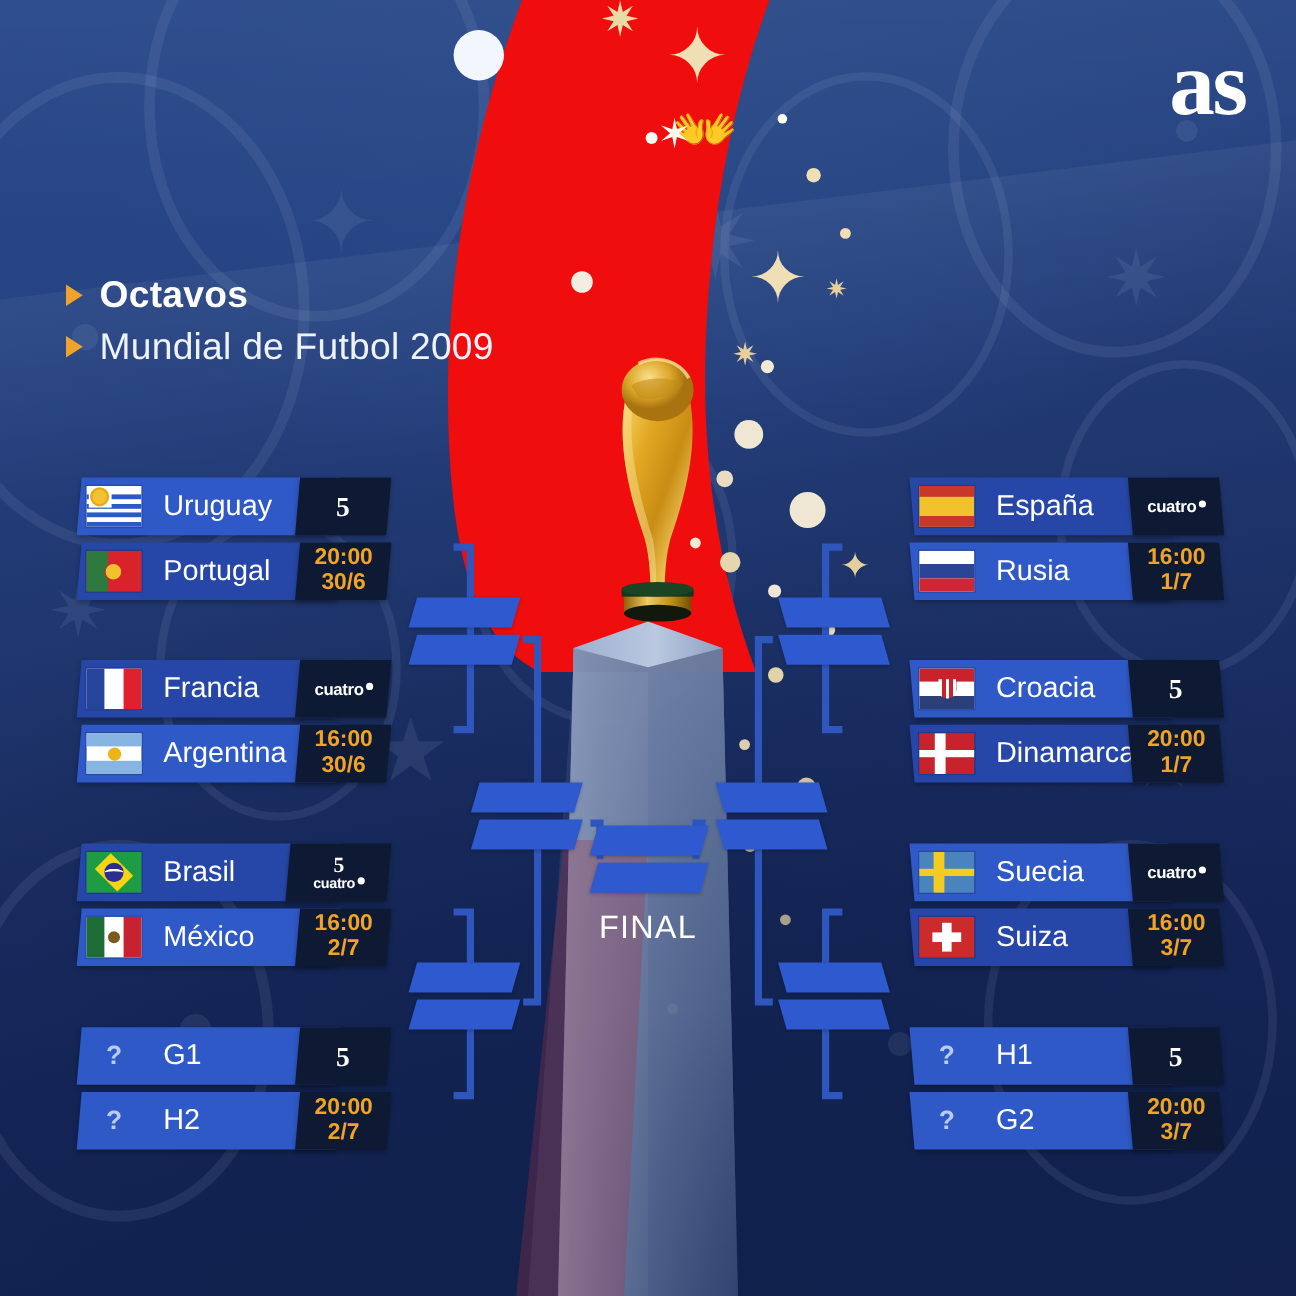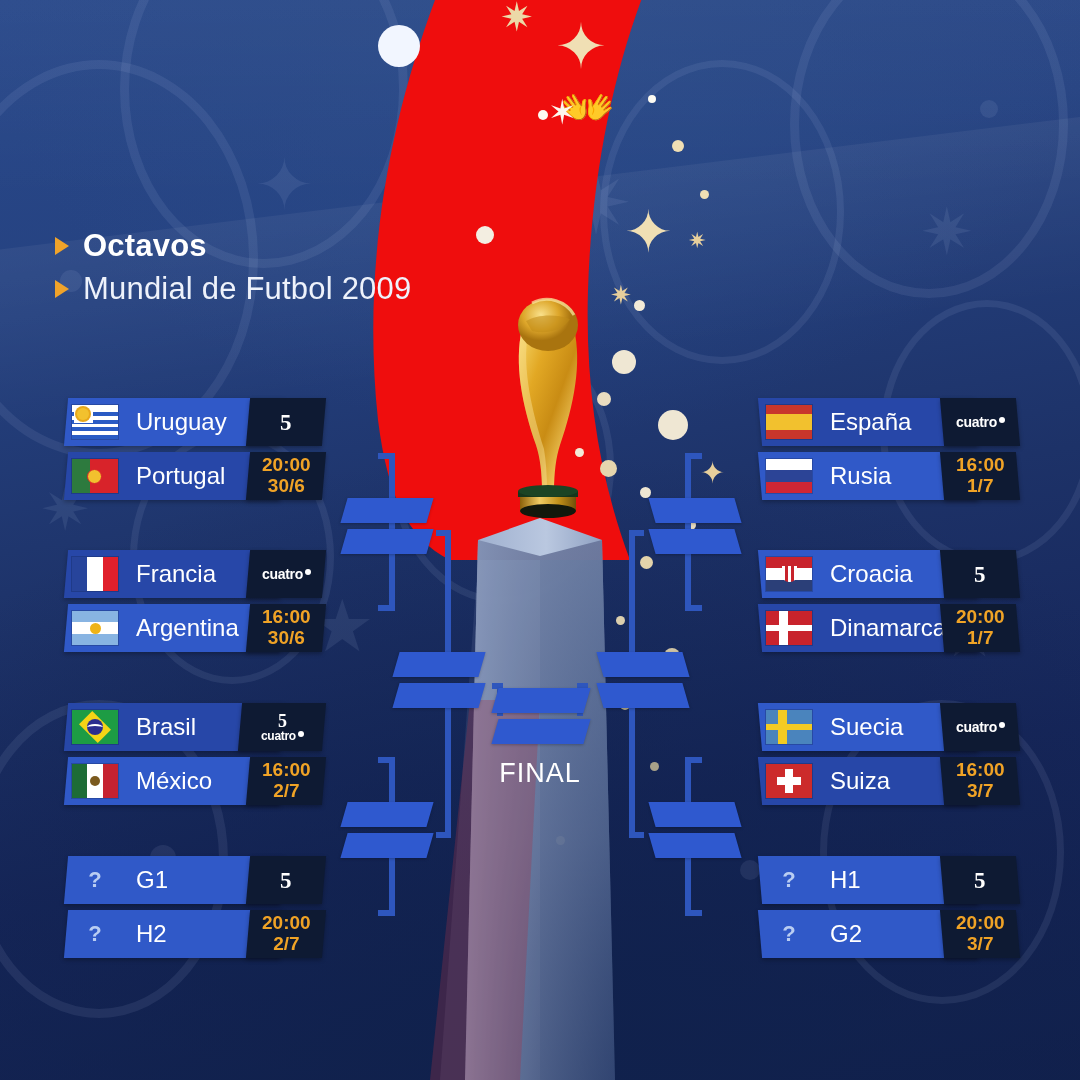--- a/index.html
+++ b/index.html
@@ -237,20 +237,21 @@
     <div class="title-row">
       <div class="tri"></div>
       <div class="t1">Octavos</div>
     </div>
     <div class="title-row">
       <div class="tri"></div>
       <div class="t2">Mundial de Futbol 2009</div>
     </div>
   </div>
 
+  <div class="as-logo">as</div>
 
   <svg width="1080" height="1080" style="position:absolute;left:0;top:0;pointer-events:none;">
     <g stroke="#2e56bd" stroke-width="6" fill="none">
 
       <path d="M378,456 L392,456 L392,530"></path>
       <path d="M378,608 L392,608 L392,542"></path>
 
       <path d="M378,760 L392,760 L392,820"></path>
       <path d="M378,913 L392,913 L392,846"></path>
 

